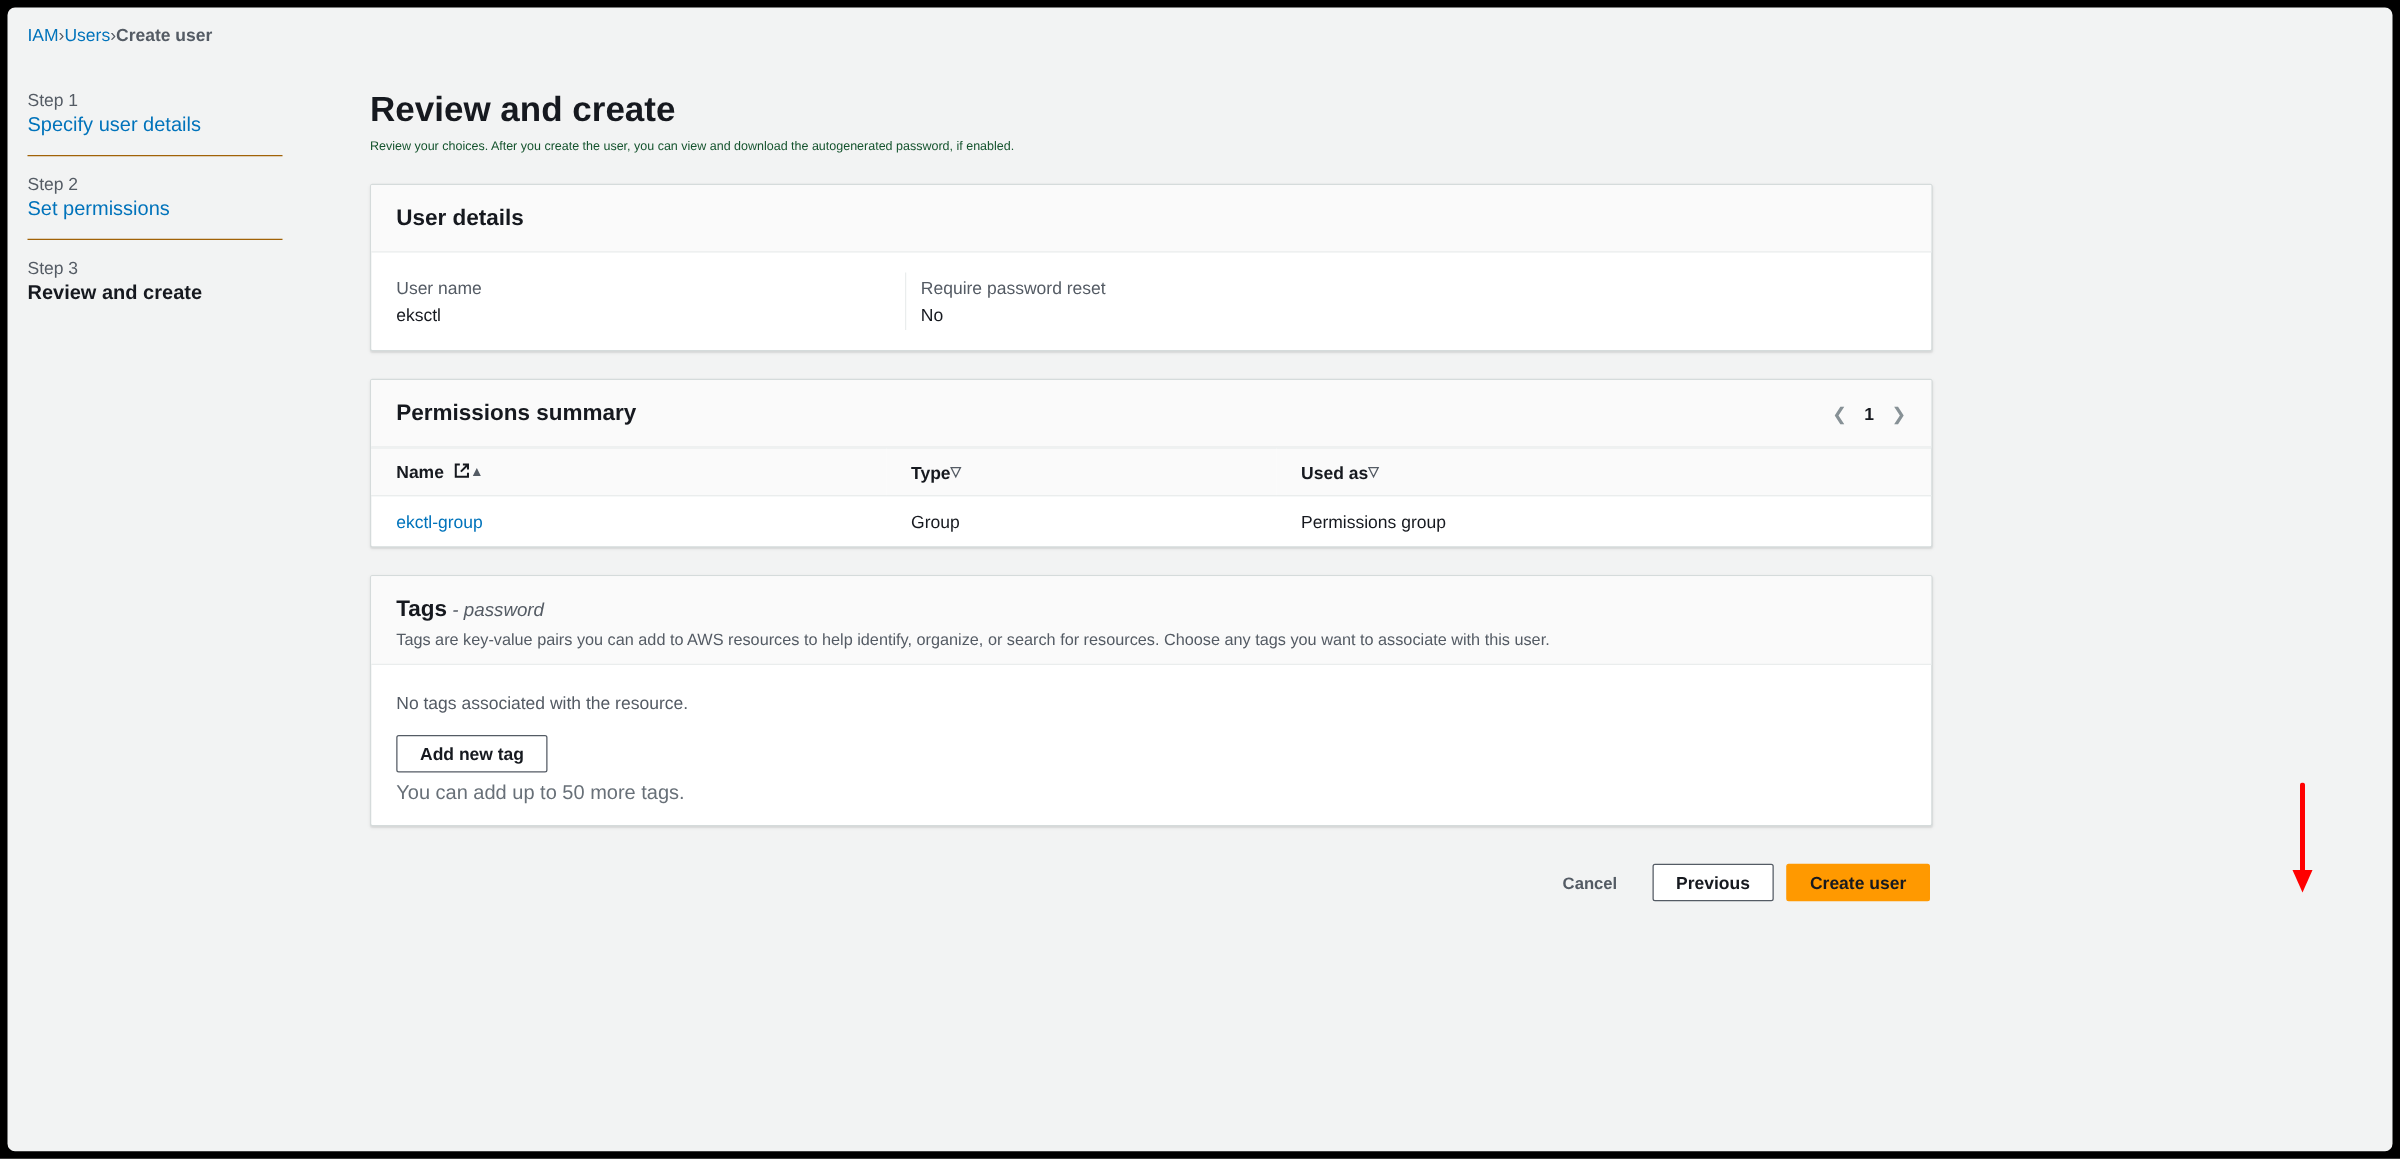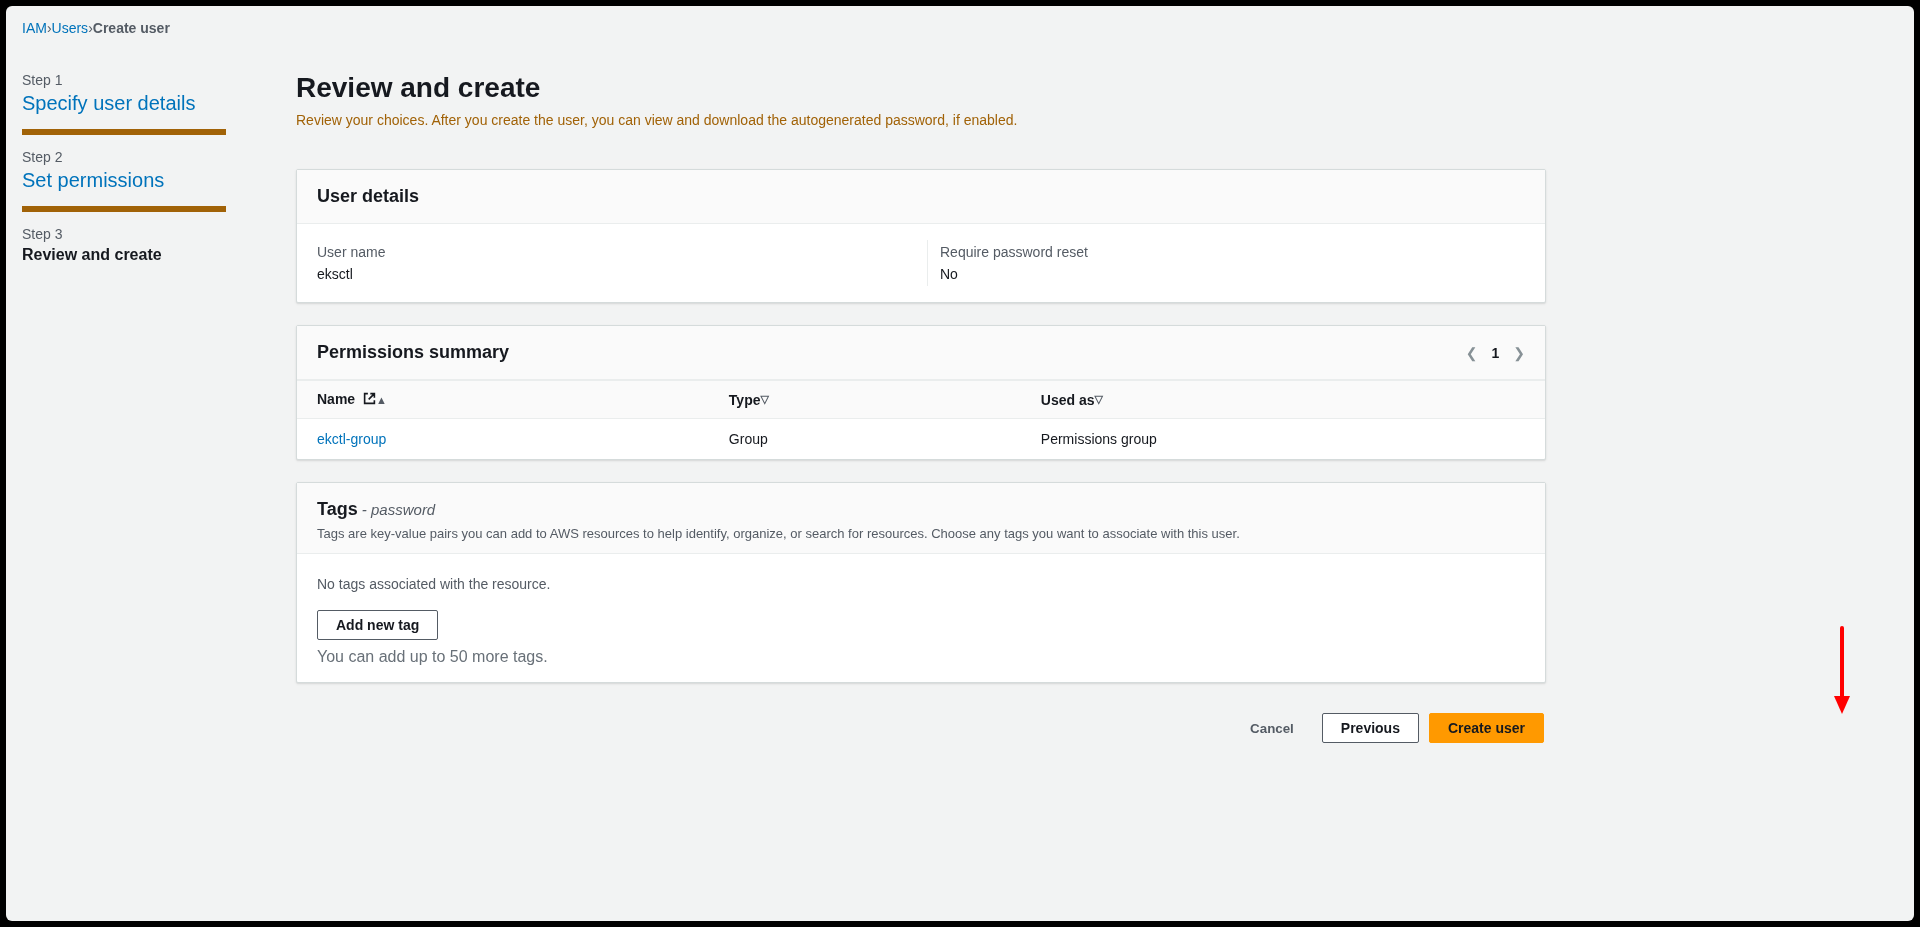--- a/index.html
+++ b/index.html
@@ -31,50 +31,50 @@
     display: flex;
     gap: 70px;
     padding-top: 28px;
   }
   
   .steps {
     width: 210px;
     padding-left: 6px;
     flex-shrink: 0;
   }
-  .step { padding-bottom: 14px; border-bottom: 6px solid #a16207; margin-bottom: 14px; }
+  .step { padding-bottom: 14px; border-bottom: 1px solid #a16207; margin-bottom: 14px; }
   .step:last-child { border-bottom: none; }
   .step-label { color: #545b64; font-size: 14px; margin-bottom: 4px; }
-  .step-link { color: #0073bb; font-size: 20px; text-decoration: none; }
+  .step-link { color: #0073bb; font-size: 16px; text-decoration: none; }
   .step-current { color: #16191f; font-size: 16px; font-weight: 700; }
   
   .main { flex: 1; max-width: 1250px; }
   .page-title { font-size: 28px; font-weight: 700; margin-bottom: 8px; }
-  .page-desc { color: #a16207; font-size: 14px; margin-bottom: 41px; }
+  .page-desc { color: #14532d; font-size: 10px; margin-bottom: 24px; }
   .panel {
     background: #fff;
     border: 1px solid #d5dbdb;
     border-radius: 2px;
     box-shadow: 0 1px 1px rgba(0,0,0,0.05), 0 1px 3px rgba(0,0,0,0.08);
     margin-bottom: 22px;
   }
   .panel-header {
     padding: 16px 20px;
     background: #fafafa;
     border-bottom: 1px solid #eaeded;
     display: flex;
     align-items: center;
     justify-content: space-between;
   }
   .panel-title { font-size: 18px; font-weight: 700; }
   .panel-body { padding: 16px 20px; }
   
   .detail-grid {
     display: grid;
-    grid-template-columns: 1fr 1fr;
+    grid-template-columns: 1fr 1fr 1fr;
     gap: 12px;
   }
   .detail-cell { padding: 4px 12px; border-left: 1px solid #eaeded; }
   .detail-cell:first-child { border-left: none; padding-left: 0; }
   .detail-label { color: #545b64; font-size: 14px; margin-bottom: 6px; }
   .detail-value { color: #16191f; font-size: 14px; }
   
   .pagination { display: flex; align-items: center; gap: 14px; }
   .page-arrow { color: #879196; cursor: pointer; }
   .page-num { font-weight: 700; }

